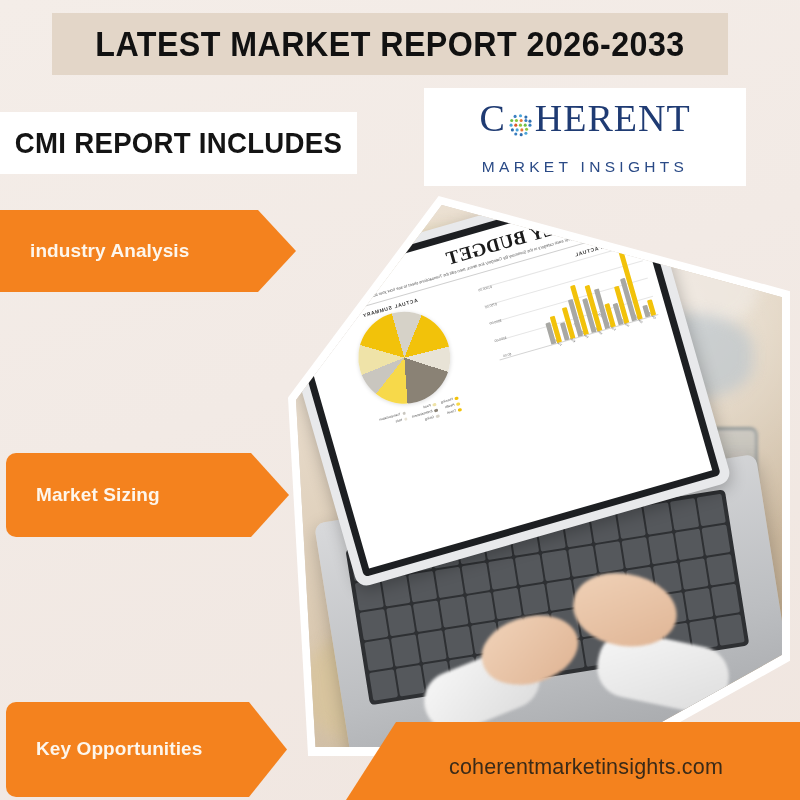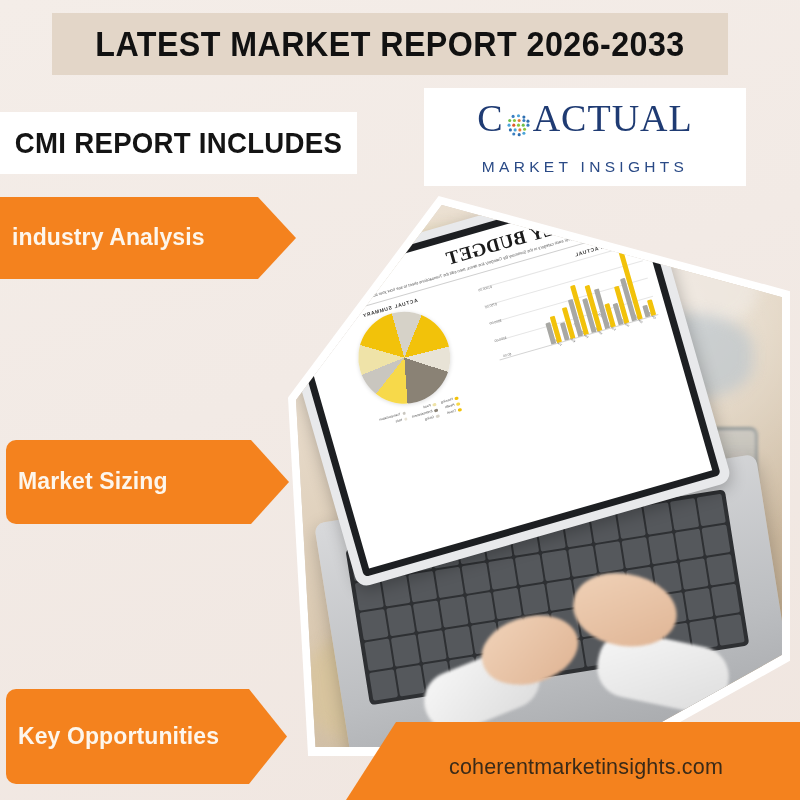--- a/index.html
+++ b/index.html
@@ -120,26 +120,27 @@
     font-weight: normal;
   }
 
   
   .banner {
     position: absolute;
     background: #f4821e;
     display: flex;
     align-items: center;
     color: #fdf6ec;
-    font-size: 23px;
+    font-size: 19px;
     font-weight: bold;
     letter-spacing: 0.1px;
     box-sizing: border-box;
-    padding-left: 12px;
+    padding-left: 30px;
     line-height: 1.18;
+    margin-top: 13px;
   }
   .banner.flat-left {
     left: 0px;
     clip-path: polygon(0 0, calc(100% - 38px) 0, 100% 50%, calc(100% - 38px) 100%, 0 100%);
   }
   .banner.round-left {
     left: 6px;
     border-top-left-radius: 10px;
     border-bottom-left-radius: 10px;
     clip-path: polygon(0 0, calc(100% - 38px) 0, 100% 50%, calc(100% - 38px) 100%, 0 100%);
@@ -401,21 +402,21 @@
             <circle cx="8" cy="28" r="2.3" fill="#2f6fb0"></circle>
             <circle cx="15" cy="28" r="2.3" fill="#4aa3d8"></circle>
             <circle cx="22" cy="28" r="2.3" fill="#e8793a"></circle>
             <circle cx="29" cy="27" r="2.3" fill="#8cc63f"></circle>
             <circle cx="13" cy="34" r="2.3" fill="#3a7fc1"></circle>
             <circle cx="21" cy="35" r="2.3" fill="#2f6fb0"></circle>
             <circle cx="28" cy="33" r="2.3" fill="#4aa3d8"></circle>
           </g>
         </svg>
       </span>
-      <span>ACTUAL</span>
+      <span>HERENT</span>
     </div>
     <div class="logo-sub">MARKET INSIGHTS</div>
   </div>
 
   <div class="photo-hex-frame"></div>
   <div class="photo-hex">
     <div class="photo-inner">
       <div class="desk-blob desk-1"></div>
       <div class="desk-blob desk-2"></div>
       <div class="desk-blob desk-3"></div>

